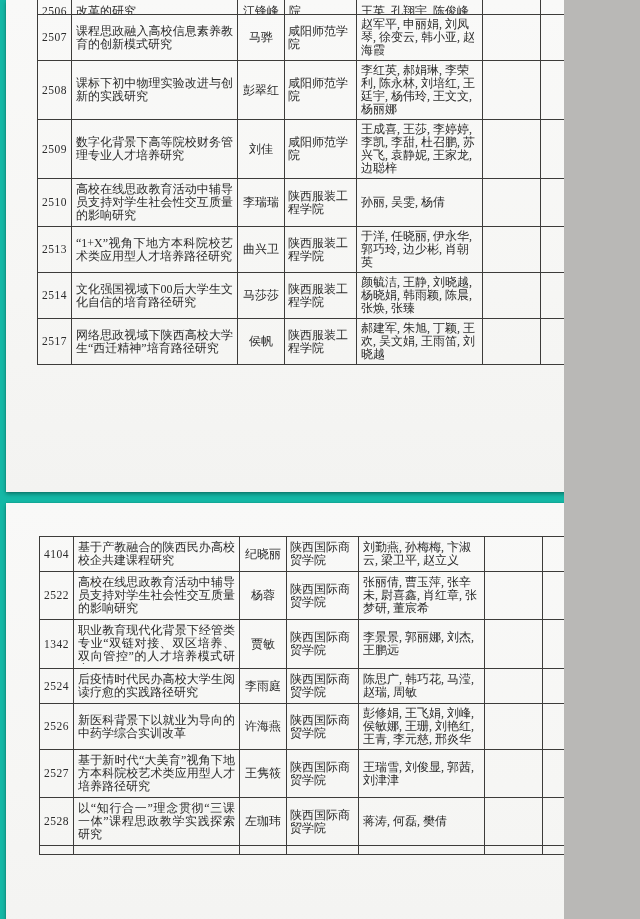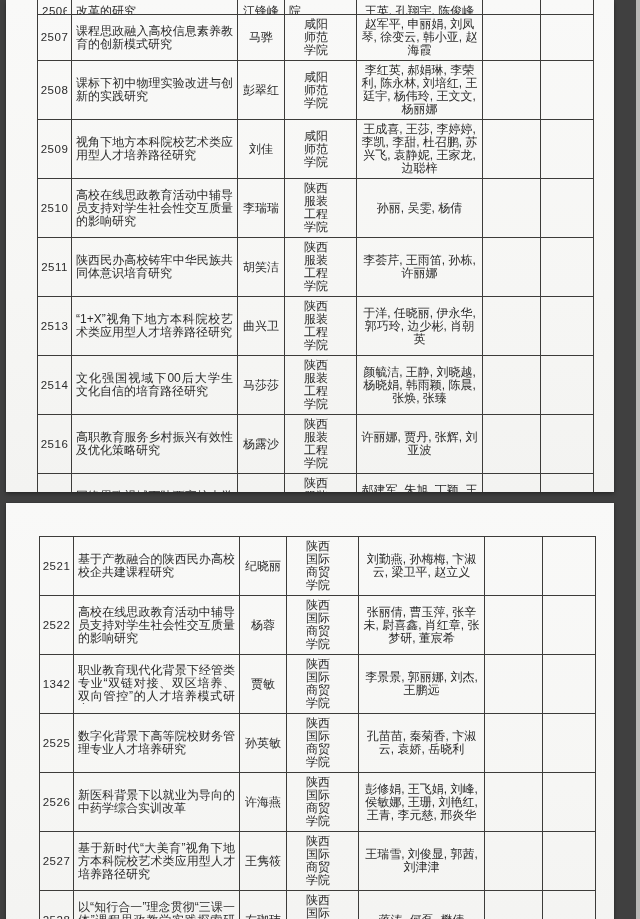--- a/index.html
+++ b/index.html
@@ -1,19 +1,19 @@
 <!DOCTYPE html>
 <html><head>
 <meta charset="utf-8">
 <style>
   html,body{margin:0;padding:0;background:#b9b8b6;}
   .photo{
-    position:relative;width:636px;height:919px;overflow:hidden;
-    background:#404040;
-    font-family:Liberation Sans, sans-serif;
+    position:relative;width:564px;height:919px;overflow:hidden;
+    background:#14b8a6;
+    font-family:Liberation Serif, serif;
     color:#2b2b2b;
   }
   .page{
     position:absolute;left:6px;width:608px;
     background:linear-gradient(180deg,#f9f9f8 0%,#f6f6f4 60%,#f3f3f1 100%);
     box-shadow:0 2px 4px rgba(0,0,0,.35), 0 0 1px rgba(0,0,0,.25);
     overflow:hidden;
   }
   .page1{top:0;height:492px;}
   .page2{top:503px;height:470px;}
@@ -31,22 +31,22 @@
   col.c-num{width:34px;}
   col.c-title{width:166px;}
   col.c-leader{width:47px;}
   col.c-inst{width:72px;}
   col.c-mem{width:126px;}
   col.c-e1{width:58px;}
   col.c-e2{width:53px;}
   td.num{text-align:center;font-size:11.5px;padding:2px 1px;letter-spacing:.5px;}
   td.title{text-align:justify;position:relative;}
   td.leader{text-align:center;padding:4px 2px;}
-  td.inst{text-align:left;padding:3px 19px;}
-  td.mem{text-align:center;padding:3px 4px;}
+  td.inst{text-align:left;padding:3px 3px;}
+  td.mem{text-align:left;padding:3px 4px;}
   .cw{display:block;text-align:inherit;}
   
   tr.partial td{padding:0 4px;}
   tr.partial .cw{height:15px;line-height:24px;overflow:hidden;}
   
   .cw.clamp{max-height:40px;overflow:hidden;}
 </style>
 </head>
 <body>
 
@@ -131,21 +131,21 @@
             </td>
             <td class="empty">
               <span class="cw"></span>
             </td>
           </tr>
           <tr>
             <td class="num">
               <span class="cw">2509</span>
             </td>
             <td class="title">
-              <span class="cw">视角下地方本科院校艺术类应用型人才培养路径研究</span>
+              <span class="cw">数字化背景下高等院校财务管理专业人才培养研究</span>
             </td>
             <td class="leader">
               <span class="cw">刘佳</span>
             </td>
             <td class="inst">
               <span class="cw">咸阳师范学院</span>
             </td>
             <td class="mem">
               <span class="cw">王成喜, 王莎, 李婷婷, 李凯, 李甜, 杜召鹏, 苏兴飞, 袁静妮, 王家龙, 边聪梓</span>
             </td>
@@ -174,102 +174,56 @@
             </td>
             <td class="empty">
               <span class="cw"></span>
             </td>
             <td class="empty">
               <span class="cw"></span>
             </td>
           </tr>
           <tr>
             <td class="num">
-              <span class="cw">2511</span>
-            </td>
-            <td class="title">
-              <span class="cw">陕西民办高校铸牢中华民族共同体意识培育研究</span>
-            </td>
-            <td class="leader">
-              <span class="cw">胡笑洁</span>
+              <span class="cw">2513</span>
+            </td>
+            <td class="title">
+              <span class="cw">“1+X”视角下地方本科院校艺术类应用型人才培养路径研究</span>
+            </td>
+            <td class="leader">
+              <span class="cw">曲兴卫</span>
             </td>
             <td class="inst">
               <span class="cw">陕西服装工程学院</span>
             </td>
             <td class="mem">
-              <span class="cw">李荟芹, 王雨笛, 孙栋, 许丽娜</span>
-            </td>
-            <td class="empty">
-              <span class="cw"></span>
-            </td>
-            <td class="empty">
-              <span class="cw"></span>
-            </td>
-          </tr>
-          <tr>
-            <td class="num">
-              <span class="cw">2513</span>
-            </td>
-            <td class="title">
-              <span class="cw">“1+X”视角下地方本科院校艺术类应用型人才培养路径研究</span>
-            </td>
-            <td class="leader">
-              <span class="cw">曲兴卫</span>
+              <span class="cw">于洋, 任晓丽, 伊永华, 郭巧玲, 边少彬, 肖朝英</span>
+            </td>
+            <td class="empty">
+              <span class="cw"></span>
+            </td>
+            <td class="empty">
+              <span class="cw"></span>
+            </td>
+          </tr>
+          <tr>
+            <td class="num">
+              <span class="cw">2514</span>
+            </td>
+            <td class="title">
+              <span class="cw">文化强国视域下00后大学生文化自信的培育路径研究</span>
+            </td>
+            <td class="leader">
+              <span class="cw">马莎莎</span>
             </td>
             <td class="inst">
               <span class="cw">陕西服装工程学院</span>
             </td>
             <td class="mem">
-              <span class="cw">于洋, 任晓丽, 伊永华, 郭巧玲, 边少彬, 肖朝英</span>
-            </td>
-            <td class="empty">
-              <span class="cw"></span>
-            </td>
-            <td class="empty">
-              <span class="cw"></span>
-            </td>
-          </tr>
-          <tr>
-            <td class="num">
-              <span class="cw">2514</span>
-            </td>
-            <td class="title">
-              <span class="cw">文化强国视域下00后大学生文化自信的培育路径研究</span>
-            </td>
-            <td class="leader">
-              <span class="cw">马莎莎</span>
-            </td>
-            <td class="inst">
-              <span class="cw">陕西服装工程学院</span>
-            </td>
-            <td class="mem">
               <span class="cw">颜毓洁, 王静, 刘晓越, 杨晓娟, 韩雨颖, 陈晨, 张焕, 张臻</span>
-            </td>
-            <td class="empty">
-              <span class="cw"></span>
-            </td>
-            <td class="empty">
-              <span class="cw"></span>
-            </td>
-          </tr>
-          <tr>
-            <td class="num">
-              <span class="cw">2516</span>
-            </td>
-            <td class="title">
-              <span class="cw">高职教育服务乡村振兴有效性及优化策略研究</span>
-            </td>
-            <td class="leader">
-              <span class="cw">杨露沙</span>
-            </td>
-            <td class="inst">
-              <span class="cw">陕西服装工程学院</span>
-            </td>
-            <td class="mem">
-              <span class="cw">许丽娜, 贾丹, 张辉, 刘亚波</span>
             </td>
             <td class="empty">
               <span class="cw"></span>
             </td>
             <td class="empty">
               <span class="cw"></span>
             </td>
           </tr>
           <tr>
             <td class="num">
@@ -305,21 +259,21 @@
           <col class="c-title">
           <col class="c-leader">
         <col class="c-inst">
           <col class="c-mem">
           <col class="c-e1">
           <col class="c-e2">
       </colgroup>
       <tbody>
           <tr>
             <td class="num">
-              <span class="cw">2521</span>
+              <span class="cw">4104</span>
             </td>
             <td class="title">
               <span class="cw">基于产教融合的陕西民办高校校企共建课程研究</span>
             </td>
             <td class="leader">
               <span class="cw">纪晓丽</span>
             </td>
             <td class="inst">
               <span class="cw">陕西国际商贸学院</span>
             </td>
@@ -374,33 +328,33 @@
             </td>
             <td class="empty">
               <span class="cw"></span>
             </td>
             <td class="empty">
               <span class="cw"></span>
             </td>
           </tr>
           <tr>
             <td class="num">
-              <span class="cw">2525</span>
-            </td>
-            <td class="title">
-              <span class="cw">数字化背景下高等院校财务管理专业人才培养研究</span>
-            </td>
-            <td class="leader">
-              <span class="cw">孙英敏</span>
-            </td>
-            <td class="inst">
-              <span class="cw">陕西国际商贸学院</span>
-            </td>
-            <td class="mem">
-              <span class="cw">孔苗苗, 秦菊香, 卞淑云, 袁娇, 岳晓利</span>
+              <span class="cw">2524</span>
+            </td>
+            <td class="title">
+              <span class="cw">后疫情时代民办高校大学生阅读疗愈的实践路径研究</span>
+            </td>
+            <td class="leader">
+              <span class="cw">李雨庭</span>
+            </td>
+            <td class="inst">
+              <span class="cw">陕西国际商贸学院</span>
+            </td>
+            <td class="mem">
+              <span class="cw">陈思广, 韩巧花, 马滢, 赵瑞, 周敏</span>
             </td>
             <td class="empty">
               <span class="cw"></span>
             </td>
             <td class="empty">
               <span class="cw"></span>
             </td>
           </tr>
           <tr>
             <td class="num">

